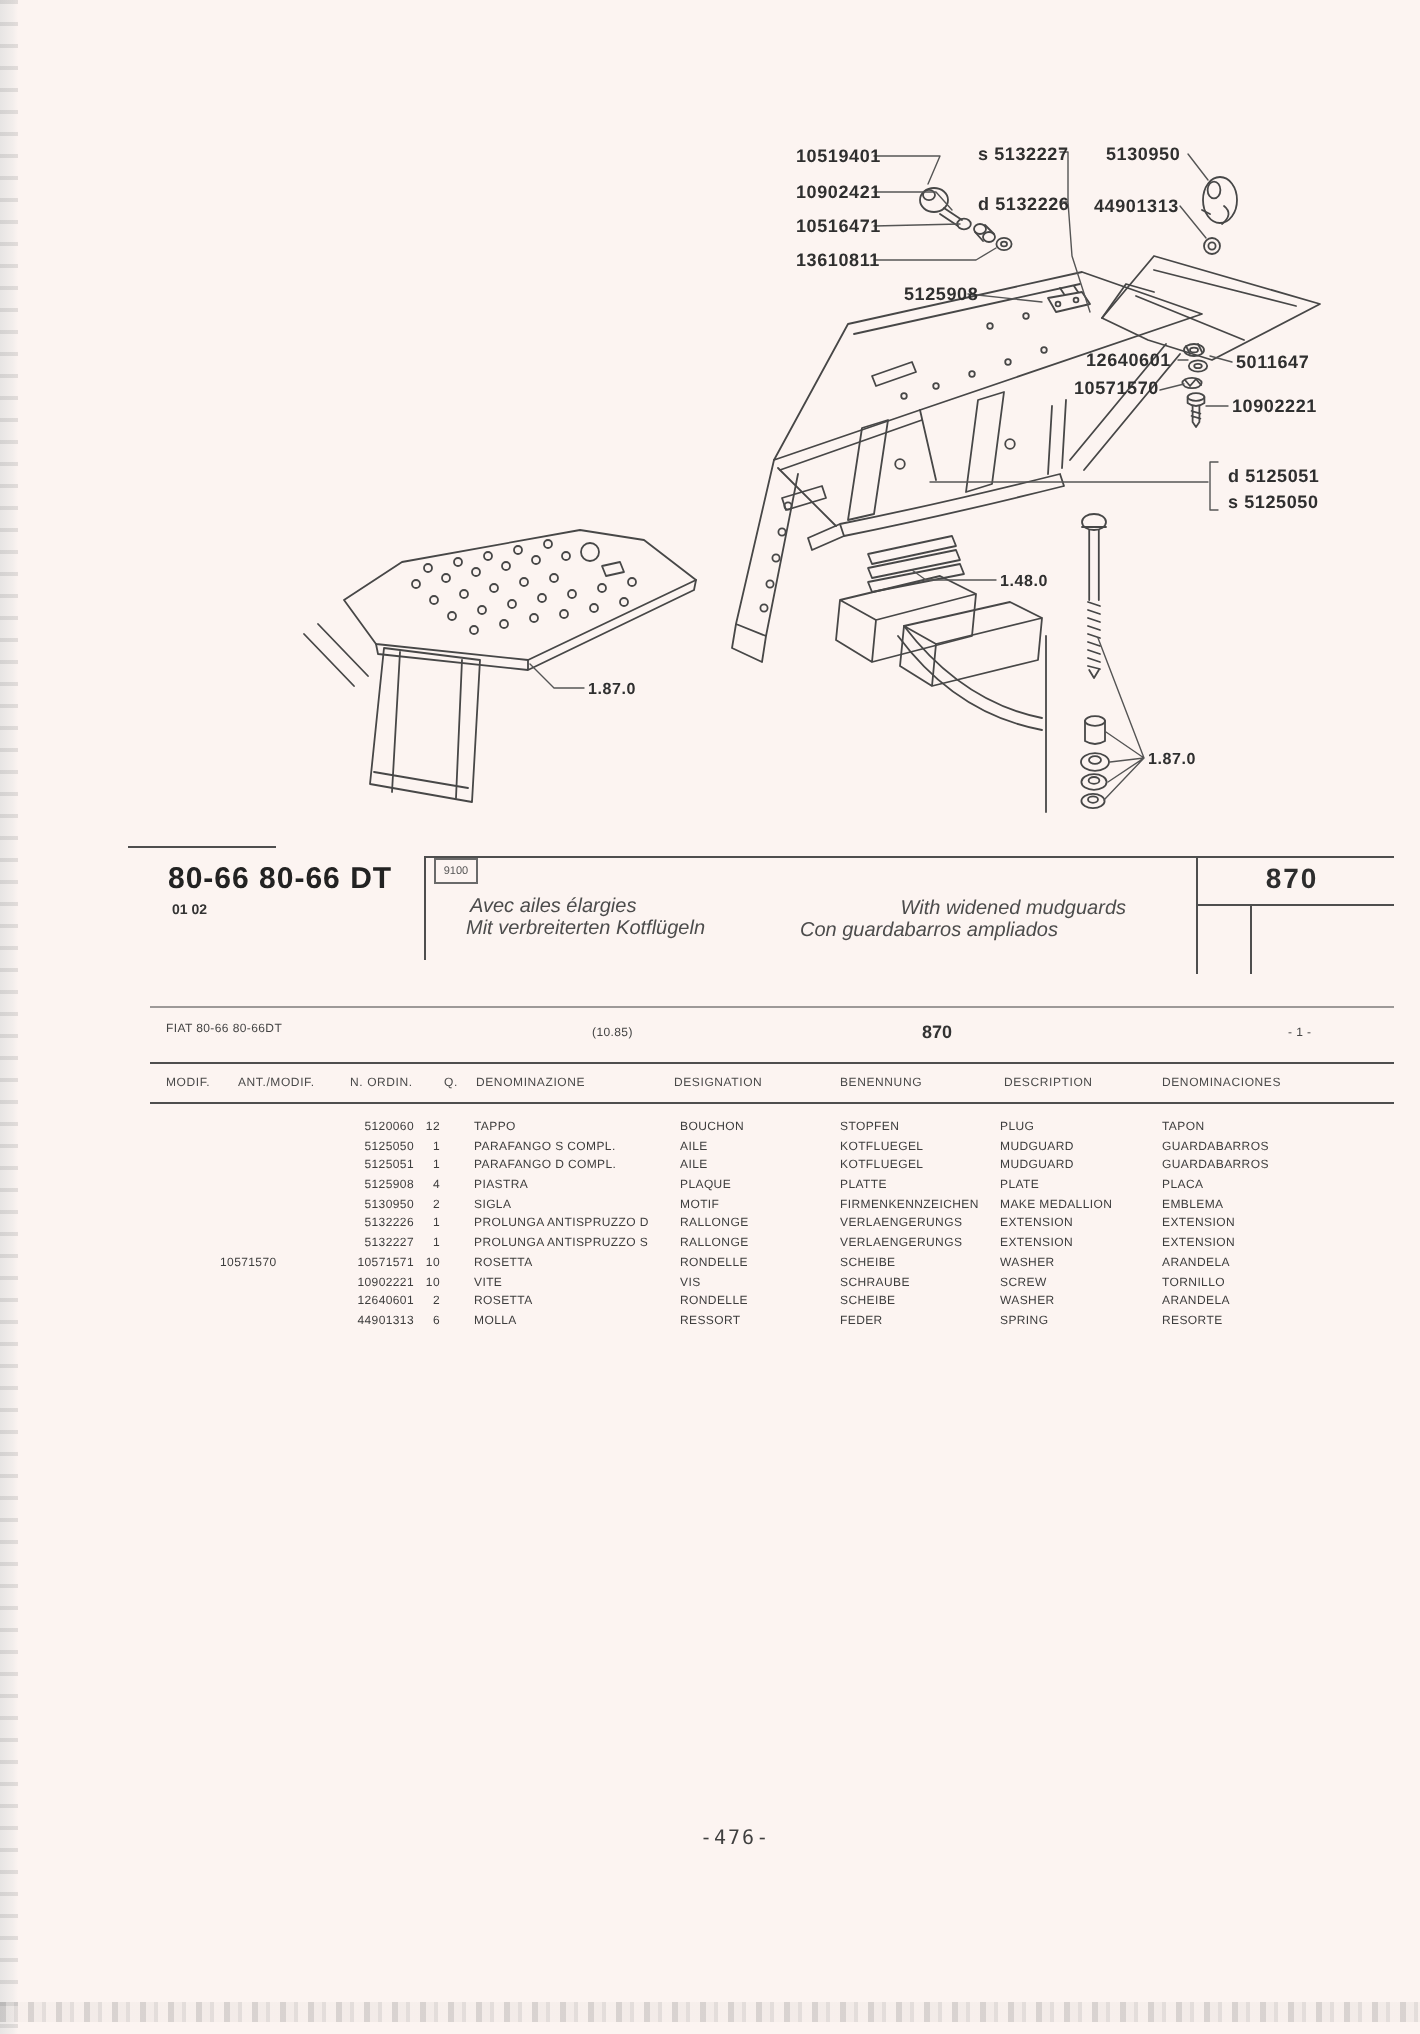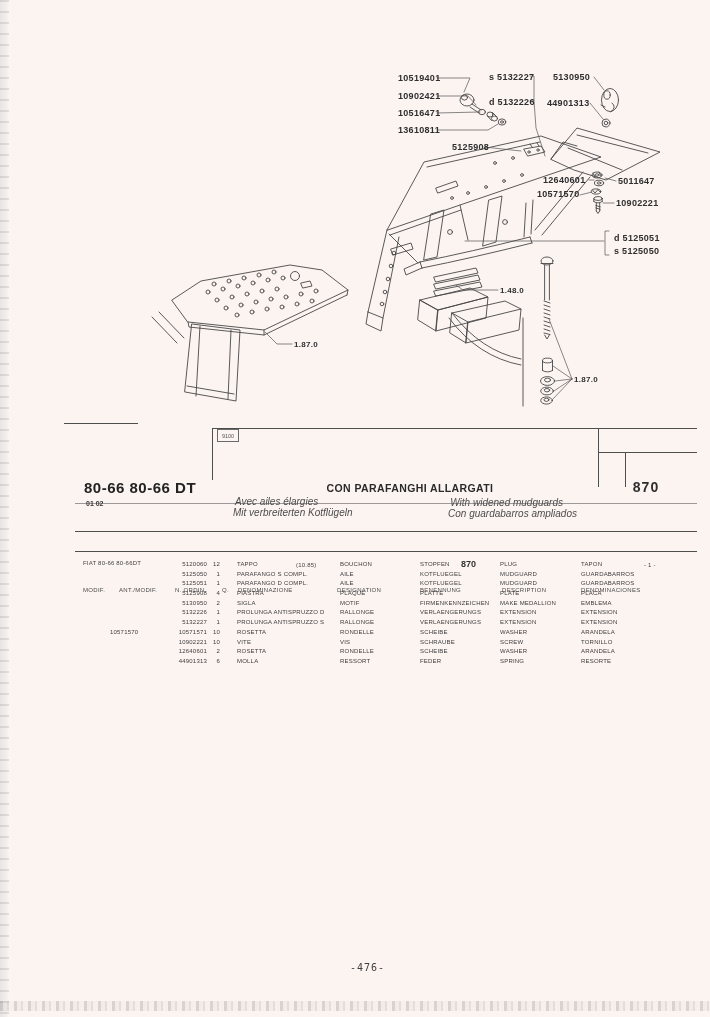--- a/index.html
+++ b/index.html
@@ -7,21 +7,21 @@
         font-family:"Liberation Sans",sans-serif;color:#3a3a3a;overflow:hidden;}
   .edge-strip{position:absolute;left:0;top:0;width:9px;height:100%;
         background:linear-gradient(90deg,#e7e5e4,#f3eeec 70%,#fcf4f1);}
   .edge-strip:after{content:"";position:absolute;inset:0;
         background:repeating-linear-gradient(180deg,rgba(140,140,140,.22) 0 2px,transparent 2px 11px);}
   .scan-band{position:absolute;left:0;top:1001px;width:710px;height:10px;opacity:.65;
         background:repeating-linear-gradient(90deg,rgba(110,110,110,.38) 0 3px,rgba(195,190,186,.25) 3px 7px,
                    rgba(135,135,135,.32) 7px 9px,rgba(215,208,203,.2) 9px 14px);}
   .hline,.vline{position:absolute;background:#4e4e4e;}
   .hline{height:1px}.vline{width:1px}
-  .t{position:absolute;white-space:pre;margin-top:48px;}
+  .t{position:absolute;white-space:pre;}
   .model{font-size:15px;font-weight:800;letter-spacing:.5px;color:#222;}
   .model-sub{font-size:7px;font-weight:700;color:#333;}
   .codebox{position:absolute;border:1px solid #6a6a6a;font-size:5.5px;color:#555;
            display:flex;align-items:center;justify-content:center;}
   .title-it{font-size:10.5px;font-weight:700;letter-spacing:.4px;color:#2a2a2a;text-align:center;}
   .sub-i{font-style:italic;font-size:10px;color:#4c4c4c;}
   .num870{font-size:14px;font-weight:600;color:#2d2d2d;text-align:center;letter-spacing:1px;}
   .meta{font-size:6px;color:#444;letter-spacing:.2px;}
   .meta-num{font-size:9px;font-weight:600;color:#333;}
   .colhead{font-size:6px;color:#4a4a4a;letter-spacing:.3px;}
@@ -219,25 +219,24 @@
   <div class="hline" style="left:64px;top:423px;width:74px"></div>
   <div class="hline" style="left:212px;top:428px;width:485px"></div>
   <div class="vline" style="left:212px;top:428px;height:52px"></div>
   <div class="vline" style="left:598px;top:428px;height:59px"></div>
   <div class="hline" style="left:598px;top:452px;width:99px"></div>
   <div class="vline" style="left:625px;top:452px;height:35px"></div>
 
   <div class="t model" style="left:84px;top:431px">80-66 80-66 DT</div>
   <div class="t model-sub" style="left:86px;top:452px">01 02</div>
   <div class="codebox" style="left:217px;top:429px;width:20px;height:11px">9100</div>
-  <div class="t title-it" style="left:230px;top:434px;width:360px">CON PARAFANGHI ALLARGATI</div>
   <div class="t sub-i" style="left:235px;top:448px">Avec ailes élargies</div>
   <div class="t sub-i" style="left:233px;top:459px">Mit verbreiterten Kotflügeln</div>
   <div class="t sub-i" style="left:408px;top:449px;width:155px;text-align:right">With widened mudguards</div>
-  <div class="t sub-i" style="left:420px;top:460px;width:157px;text-align:right">Con guardabarros ampliados</div>
+  <div class="t sub-i" style="left:400px;top:460px;width:157px;text-align:left">Con guardabarros ampliados</div>
   <div class="t num870" style="left:630px;top:431px;width:32px">870</div>
 
   <div class="hline" style="left:75px;top:503px;width:622px;opacity:.55"></div>
   <div class="hline" style="left:75px;top:531px;width:622px"></div>
   <div class="hline" style="left:75px;top:551px;width:622px"></div>
 
   <div class="t meta" style="left:83px;top:512px">FIAT 80-66 80-66DT</div>
   <div class="t meta" style="left:296px;top:514px">(10.85)</div>
   <div class="t meta-num" style="left:461px;top:511px">870</div>
   <div class="t meta" style="left:644px;top:514px">- 1 -</div>

